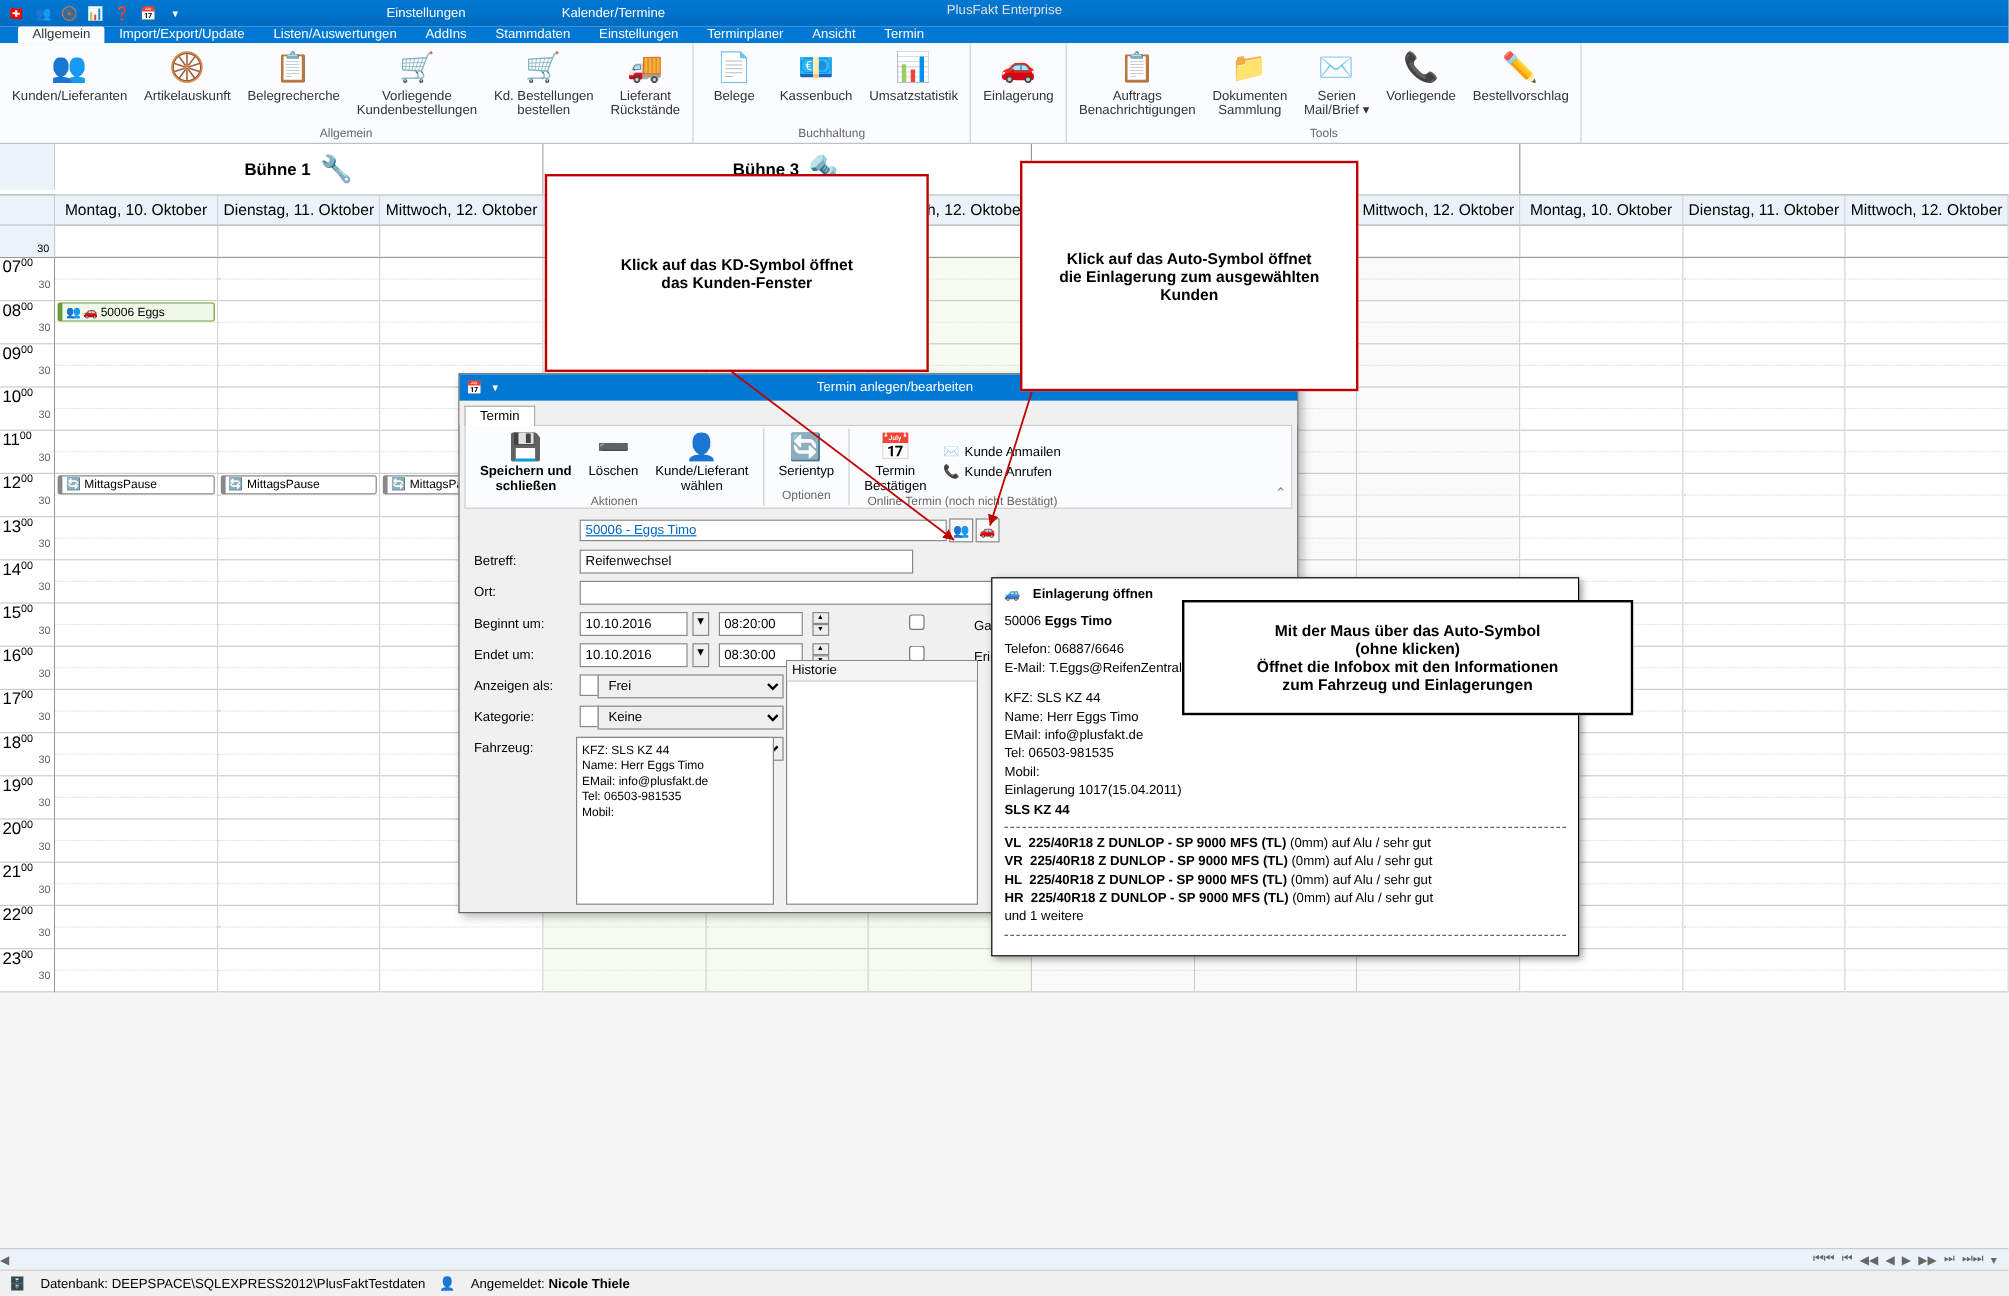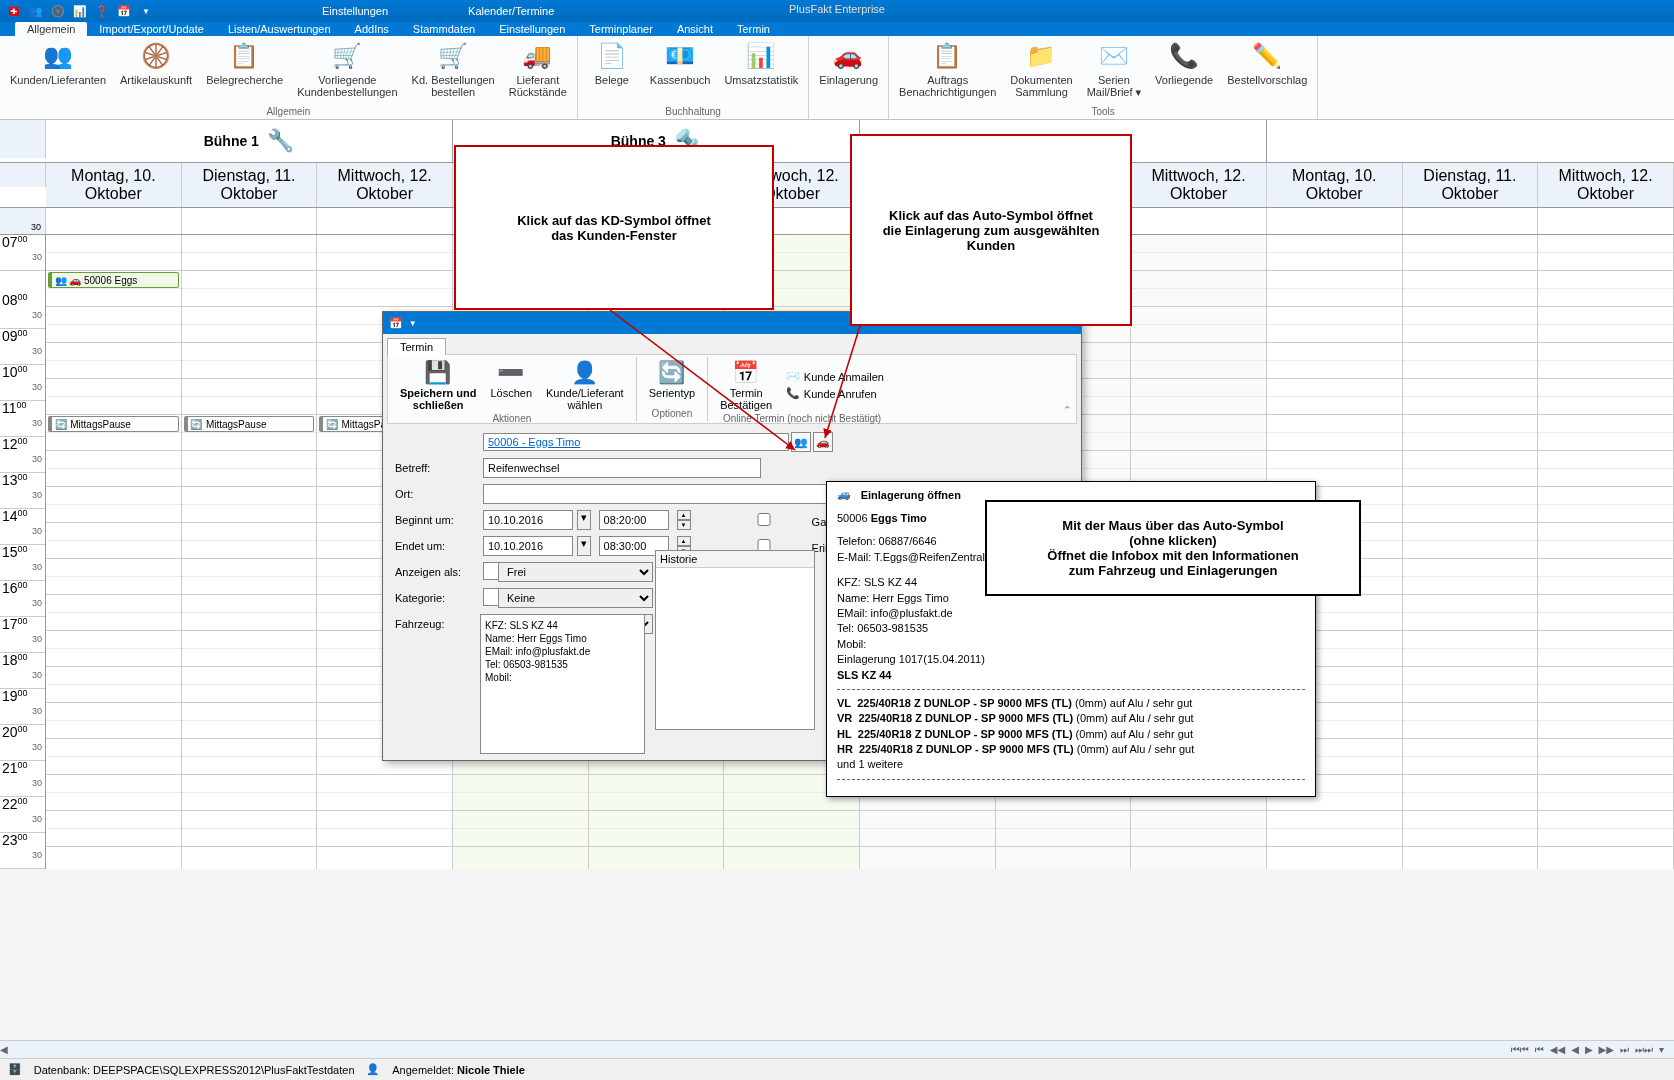--- a/index.html
+++ b/index.html
@@ -26,21 +26,21 @@
   .ribbon-btn-icon { width: 32px; height: 32px; display: flex; align-items: center; justify-content: center; font-size: 24px; }
   .ribbon-btn-label { font-size: 11px; color: #333; line-height: 1.1; margin-top: 2px; white-space: pre-line; }
   .ribbon-group-label { font-size: 10px; color: #666; text-align: center; padding-bottom: 2px; }
   
   
   .calendar-area { position: relative; background: #fff; }
   .calendar-headers { display: flex; border-bottom: 1px solid #999; }
   .gutter-col { width: 46px; flex-shrink: 0; border-right: 1px solid #ccc; background: #ecf2f9; }
   .stage-header { text-align: center; font-weight: bold; font-size: 14px; padding: 8px 0; border-right: 1px solid #999; display: flex; align-items: center; justify-content: center; gap: 8px; background: #fff; }
   .day-headers { display: flex; border-bottom: 1px solid #999; }
-  .day-col { text-align: center; padding: 4px 2px; border-right: 1px solid #ccc; background: #ecf2f9; font-size: 16px; }
+  .day-col { text-align: center; padding: 4px 2px; border-right: 1px solid #ccc; background: #ecf2f9; font-size: 13px; }
   .time-grid { display: flex; }
   .time-col { width: 46px; flex-shrink: 0; border-right: 1px solid #999; }
   .time-row { height: 36px; position: relative; }
   .time-label { position: absolute; top: -1px; left: 2px; font-size: 11px; }
   .time-label .hh { font-size: 14px; }
   .time-label .mm { font-size: 9px; vertical-align: top; }
   .time-half { position: absolute; top: 17px; right: 3px; font-size: 9px; color: #666; }
   .slot-cols { display: flex; flex: 1; }
   .slot-col { border-right: 1px solid #ccc; position: relative; }
   .slot-row { height: 18px; border-bottom: 1px dotted #ddd; }
@@ -72,21 +72,21 @@
   .customer-row { display: flex; gap: 2px; align-items: center; width: 350px;}
   .icon-btn { width: 20px; height: 20px; border: 1px solid #888; background: #f8f8f8; display: flex; align-items: center; justify-content: center; cursor: pointer; }
   .date-row { display: flex; gap: 8px; align-items: center; }
   .date-row input { width: 90px; }
   .date-row .time-inp { width: 70px; }
   .spinner { display: inline-flex; flex-direction: column; }
   .spinner button { width: 14px; height: 10px; font-size: 6px; line-height: 1; padding: 0; border: 1px solid #888; background: #eee;}
   .combo { display: flex; width: 170px; }
   .combo .swatch { width: 16px; height: 18px; border: 1px solid #888; margin-right: -1px; }
   .combo select { flex: 1; }
-  .historie-box { position: absolute; left: 655px; top: 550px; width: 160px; height: 180px; border: 1px solid #888; background: #fff; font-size: 11px; z-index: 51; }
+  .historie-box { position: absolute; left: 655px; top: 550px; width: 160px; height: 204px; border: 1px solid #888; background: #fff; font-size: 11px; z-index: 51; }
   .historie-box .hd { border-bottom: 1px solid #ccc; padding: 2px 4px; background: #f4f4f4; }
   .info-box { position: absolute; left: 480px; top: 614px; width: 165px; height: 140px; border: 1px solid #888; background: #fff; font-size: 10px; padding: 4px; z-index: 51; line-height: 1.3;}
   
   
   .hover-tip { position: absolute; left: 826px; top: 481px; width: 490px; background: #fff; border: 1px solid #000; z-index: 60; font-size: 11px; padding: 0; box-shadow: 2px 2px 6px rgba(0,0,0,0.4); }
   .hover-tip .hdr { font-weight: bold; padding: 6px 10px 4px 10px; display: flex; align-items: center; gap: 10px;}
   .hover-tip .body { padding: 0 10px 10px 10px; line-height: 1.4; }
   .hover-tip hr { border: none; border-top: 1px dashed #666; margin: 6px 0; }
   .tire-line { white-space: nowrap; }
   .tire-line b { font-weight: bold; }
@@ -272,21 +272,21 @@
         <div style="width: 135.667px; border-right: 1px solid rgb(204, 204, 204);"></div>
       </div>
   </div>
 
   <div class="time-grid">
     <div class="time-col" id="time-col">
         <div class="time-row" style="border-bottom: 1px solid rgb(204, 204, 204);">
           <div class="time-label"><span class="hh">07</span><span class="mm">00</span></div>
           <div class="time-half">30</div>
         </div>
-        <div class="time-row" style="border-bottom: 1px solid rgb(204, 204, 204); margin-top: 22px;">
+        <div class="time-row" style="border-bottom: 1px solid rgb(204, 204, 204);">
           <div class="time-label"><span class="hh">08</span><span class="mm">00</span></div>
           <div class="time-half">30</div>
         </div>
         <div class="time-row" style="border-bottom: 1px solid rgb(204, 204, 204);">
           <div class="time-label"><span class="hh">09</span><span class="mm">00</span></div>
           <div class="time-half">30</div>
         </div>
         <div class="time-row" style="border-bottom: 1px solid rgb(204, 204, 204);">
           <div class="time-label"><span class="hh">10</span><span class="mm">00</span></div>
           <div class="time-half">30</div>
@@ -809,20 +809,21 @@
         <path d="M0,0 L6,3 L0,6 Z" fill="#c00000"></path>
       </marker>
     </defs>
   <line x1="40" y1="0" x2="5" y2="112" stroke="#c00000" stroke-width="1.5" marker-end="url(#ah2)"></line>
 </svg>
 
 <div class="dialog">
   <div class="dlg-title">
     <span>📅</span>
     <span style="margin-left:6px; font-size:8px;">▼</span>
+    <span class="t">Termin anlegen/bearbeiten</span>
   </div>
   <div style="background:#f0f0f0; border-bottom:0;">
     <span class="dlg-tab">Termin</span>
   </div>
   <div class="dlg-ribbon">
     <div class="dlg-ribbon-group">
       <div class="dlg-ribbon-items">
         <div class="dlg-rbtn">
             <span class="ic">💾</span>
             <span style="white-space:pre-line; font-weight:bold;">Speichern und

